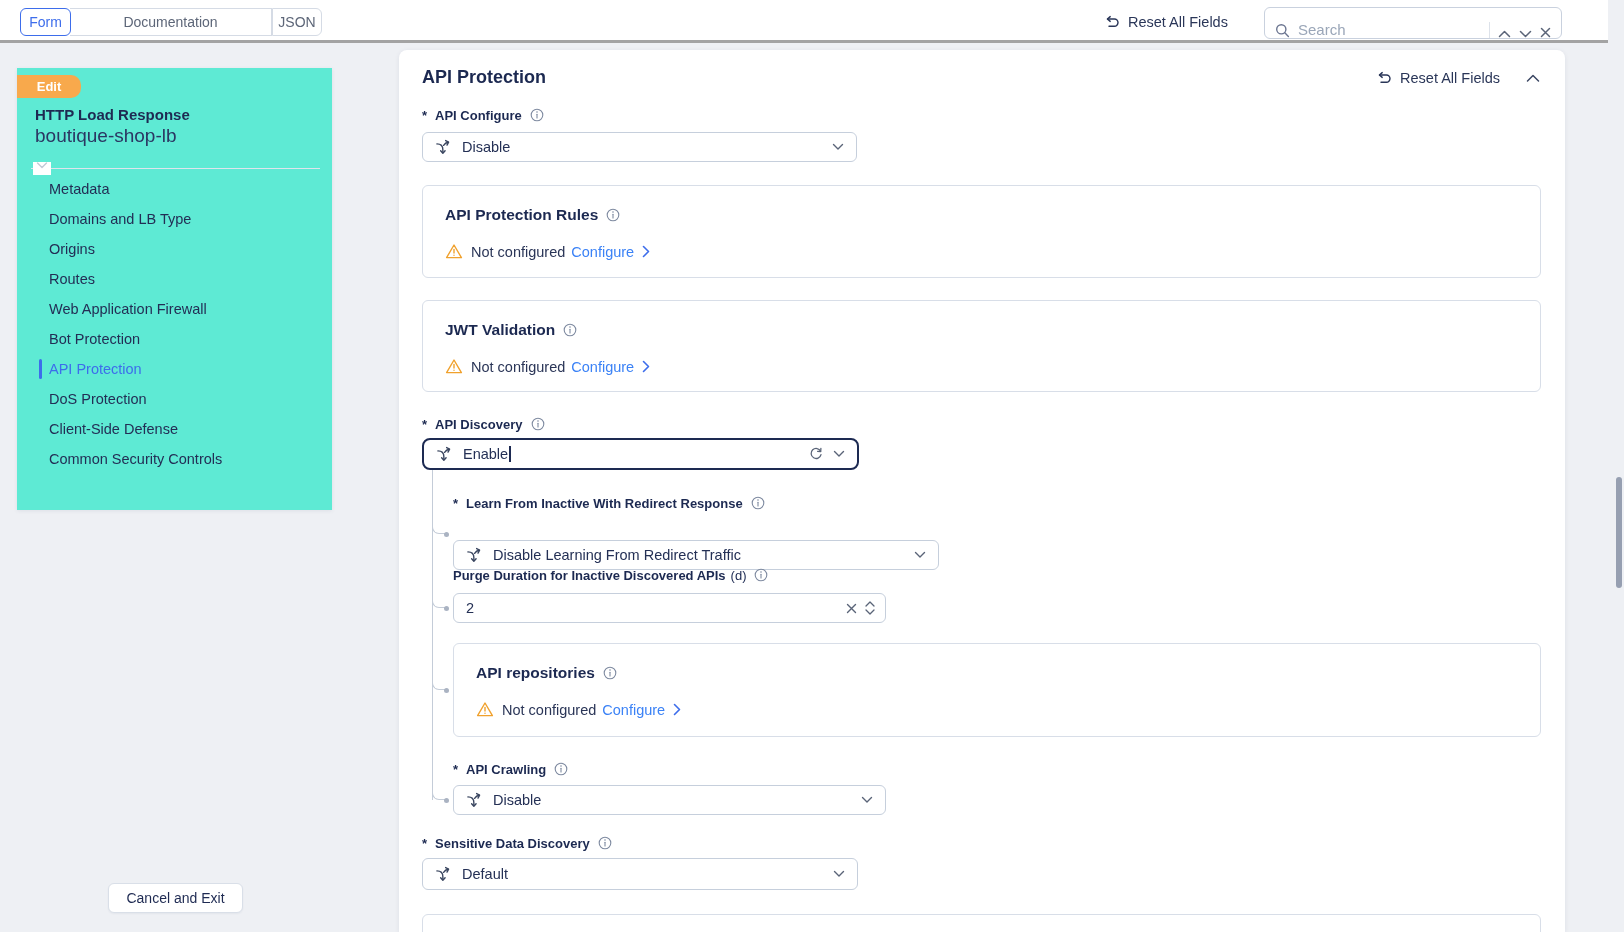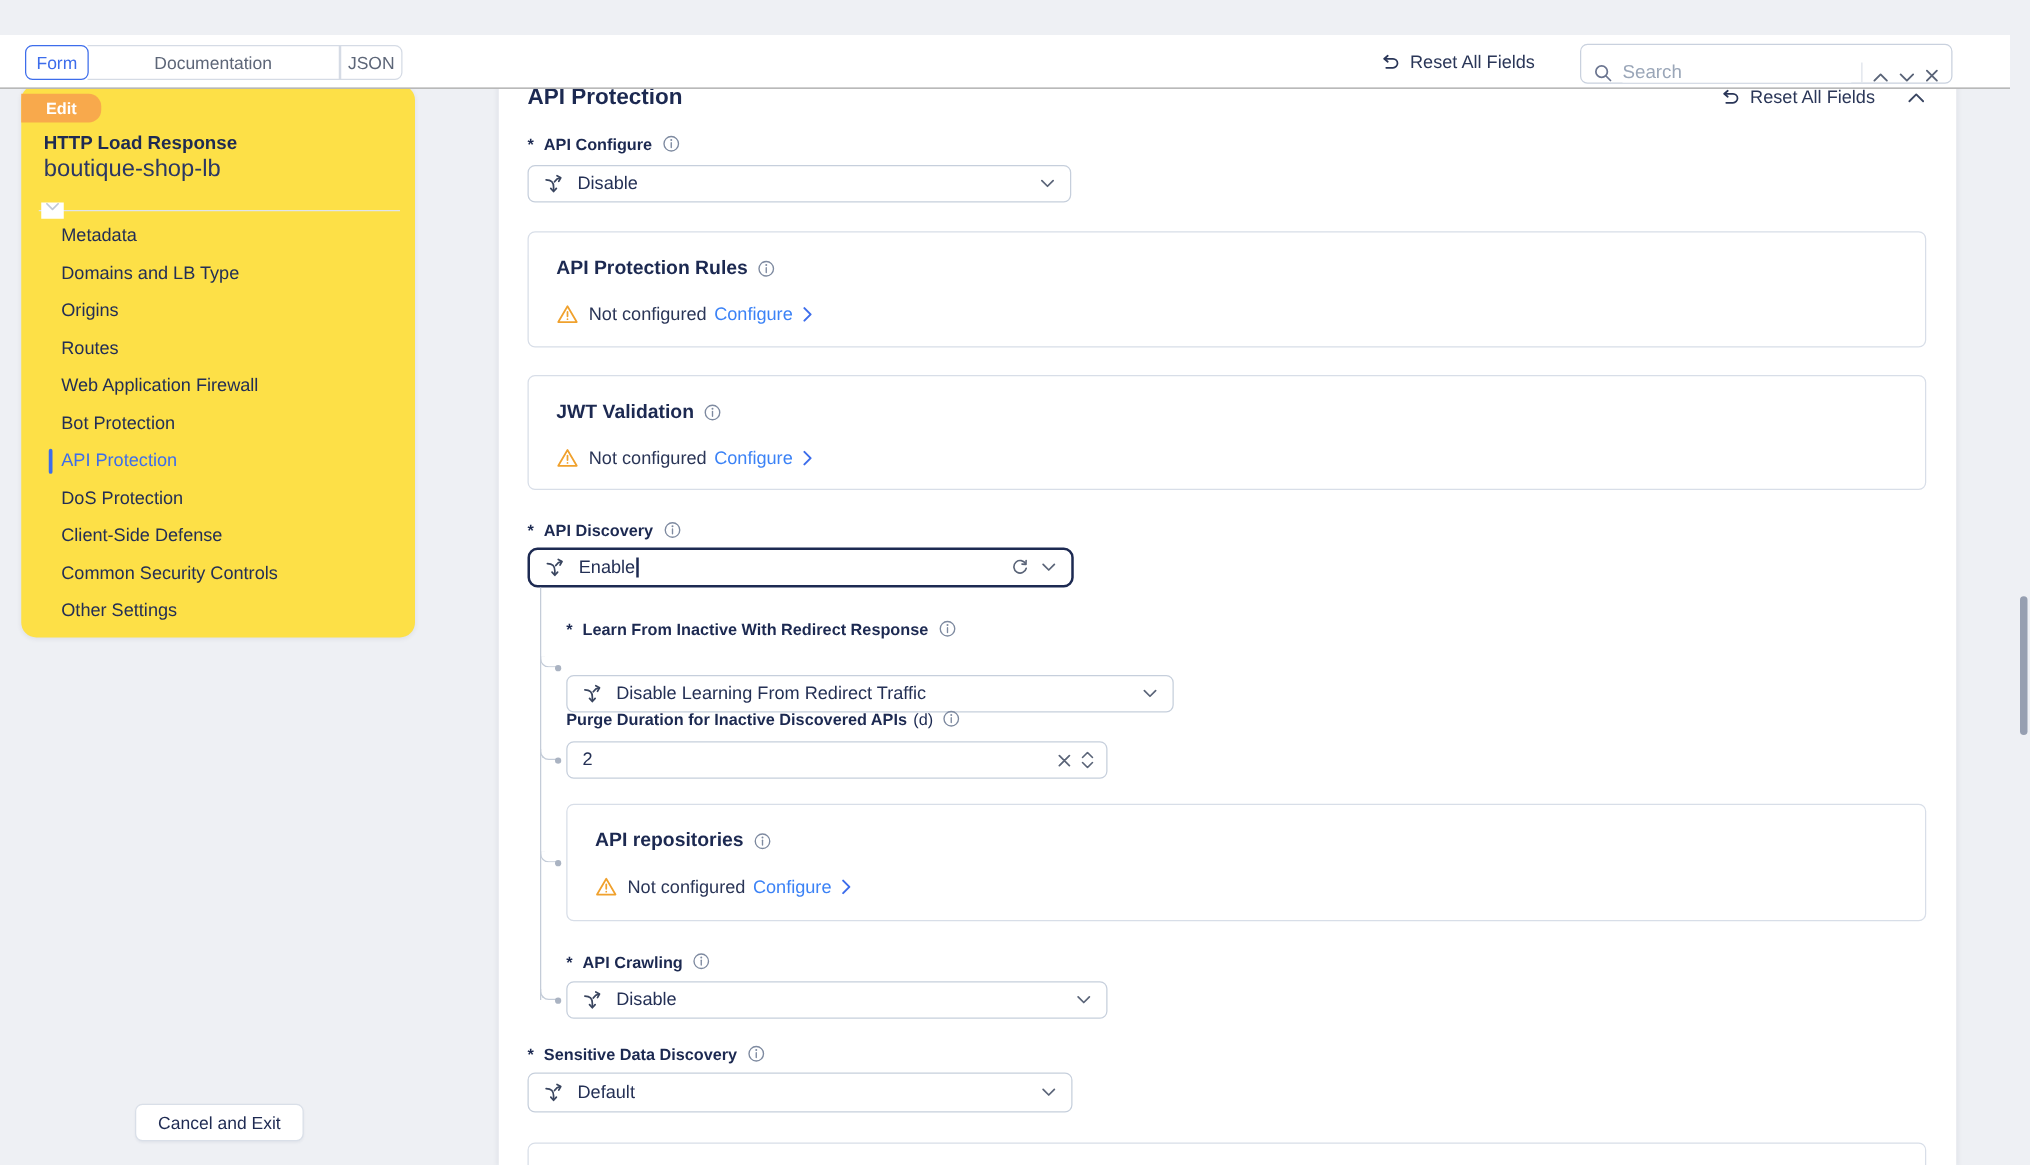--- a/index.html
+++ b/index.html
@@ -7,21 +7,21 @@
   body {
     font-family: "Liberation Sans", sans-serif;
     background: #eef0f4;
     color: #1e2a52;
   }
   .screen { position: relative; width: 1624px; height: 932px; overflow: hidden; }
 
   
   .topbar {
     position: absolute; left: 0; top: 0; width: 1608px; height: 43px;
-    background: #ffffff; border-bottom: 1px solid #a3a3a3; z-index: 20; margin-top: 28px;
+    background: #ffffff; border-bottom: 3px solid #a3a3a3; z-index: 20;
   }
   .tabs { position: absolute; left: 20px; top: 8px; height: 28px; display: flex; }
   .tab {
     height: 28px; display: flex; align-items: center; justify-content: center;
     background: #fff; border: 1px solid #d5dbe5; color: #5d6678; font-size: 14px;
     cursor: pointer;
   }
   .tab.first { width: 51px; border: 1px solid #3d6deb; color: #3d6deb; border-radius: 6px; position: relative; z-index: 2; }
   .tab.mid  { width: 202px; border-left: none; margin-left: -1px; border-radius: 0; }
   .tab.last { width: 50px; border-left: 1px solid #d5dbe5; border-radius: 0 6px 6px 0; }
@@ -39,21 +39,21 @@
     border: none; outline: none; flex: 1; min-width: 0;
     font-family: "Liberation Sans", sans-serif; font-size: 15px; color: #243055;
   }
   .searchbox input::placeholder { color: #9aa6b8; }
   .search-sep { width: 1px; height: 16px; background: #dde2ea; }
   .sicon { display: flex; align-items: center; cursor: pointer; }
 
   
   .sidebar {
     position: absolute; left: 17px; top: 68px; width: 315px; height: 442px;
-    background: #fde047; border-radius: 12px; box-shadow: 0 1px 4px rgba(25,39,80,0.08);
+    background: #5eead4; border-radius: 0; box-shadow: 0 1px 4px rgba(25,39,80,0.08);
   }
   .badge {
     position: absolute; left: 0; top: 7px; width: 64px; height: 23px;
     background: #f8a94c; color: #fff; font-size: 13px; font-weight: bold;
     display: flex; align-items: center; justify-content: center;
     border-radius: 0 10px 10px 0;
   }
   .obj-type { position: absolute; left: 18px; top: 38px; font-size: 15px; font-weight: bold; color: #1e2a52; }
   .obj-name { position: absolute; left: 18px; top: 57px; font-size: 19px; color: #2b3763; }
   .side-divider { position: absolute; left: 14px; right: 12px; top: 100px; height: 1px; background: #dfe4ec; }
@@ -233,23 +233,20 @@
           <span>API Protection</span>
         </div>
       <div class="nav-item">
           <span>DoS Protection</span>
         </div>
       <div class="nav-item">
           <span>Client-Side Defense</span>
         </div>
       <div class="nav-item">
           <span>Common Security Controls</span>
-        </div>
-      <div class="nav-item">
-          <span>Other Settings</span>
         </div>
     </div>
   </div>
 
   <button class="cancel-btn">Cancel and Exit</button>
 
   <div class="panel">
 
     <div class="panel-title">API Protection</div>
     <div class="panel-head-right">

